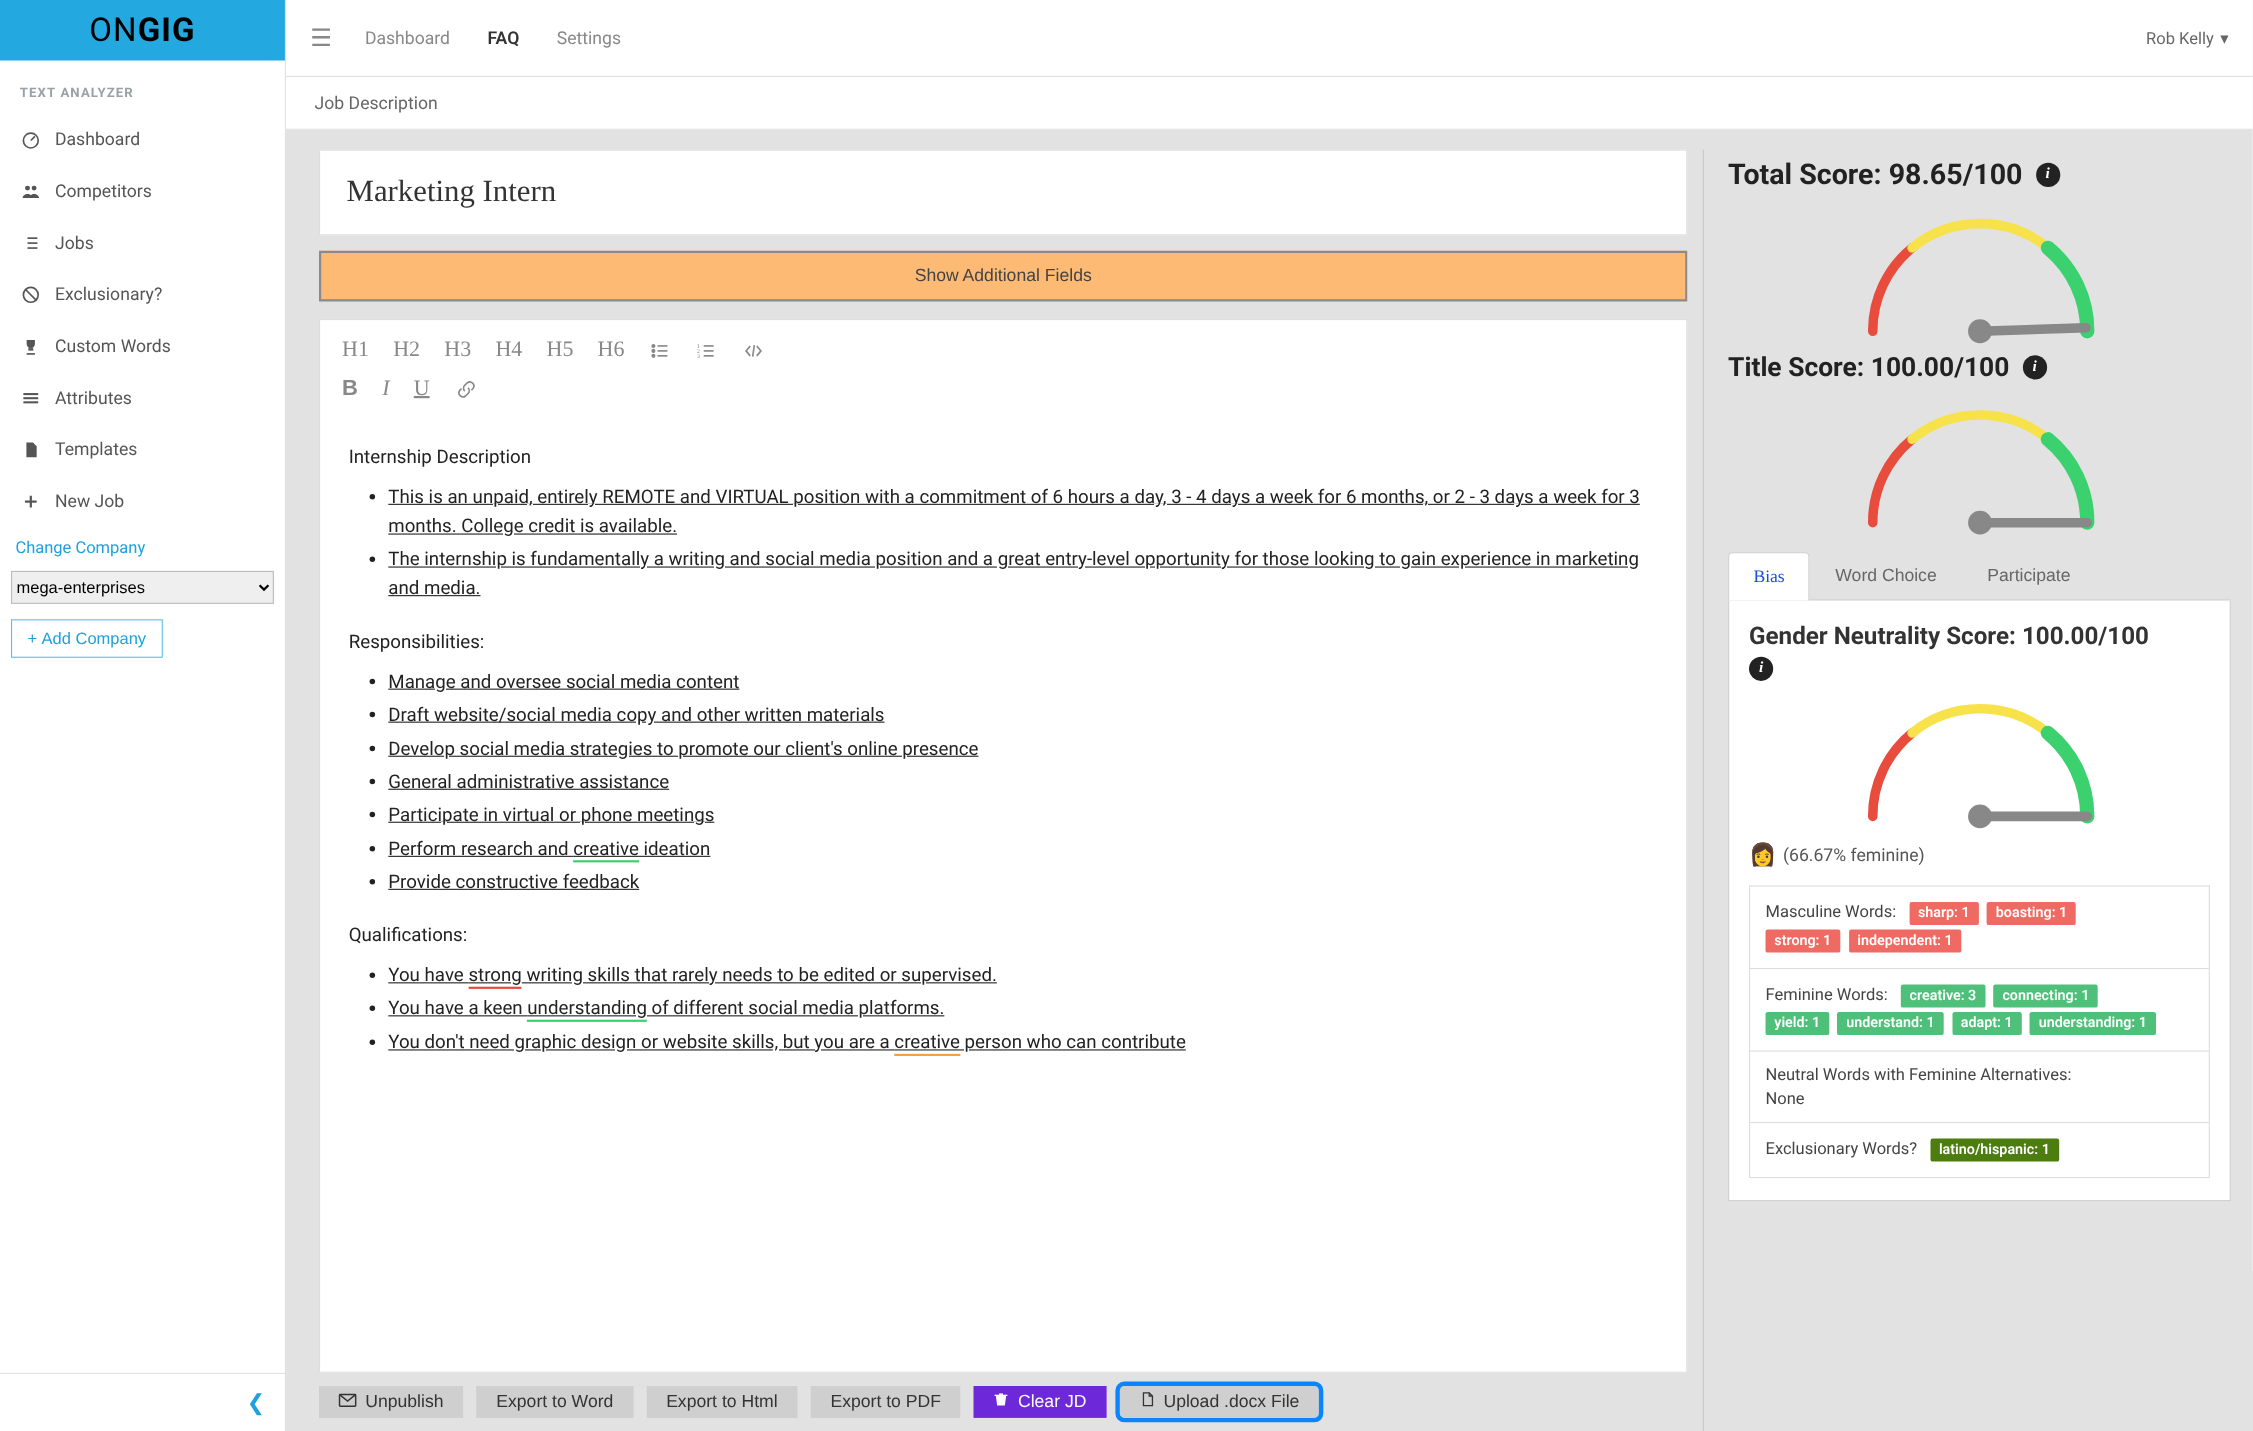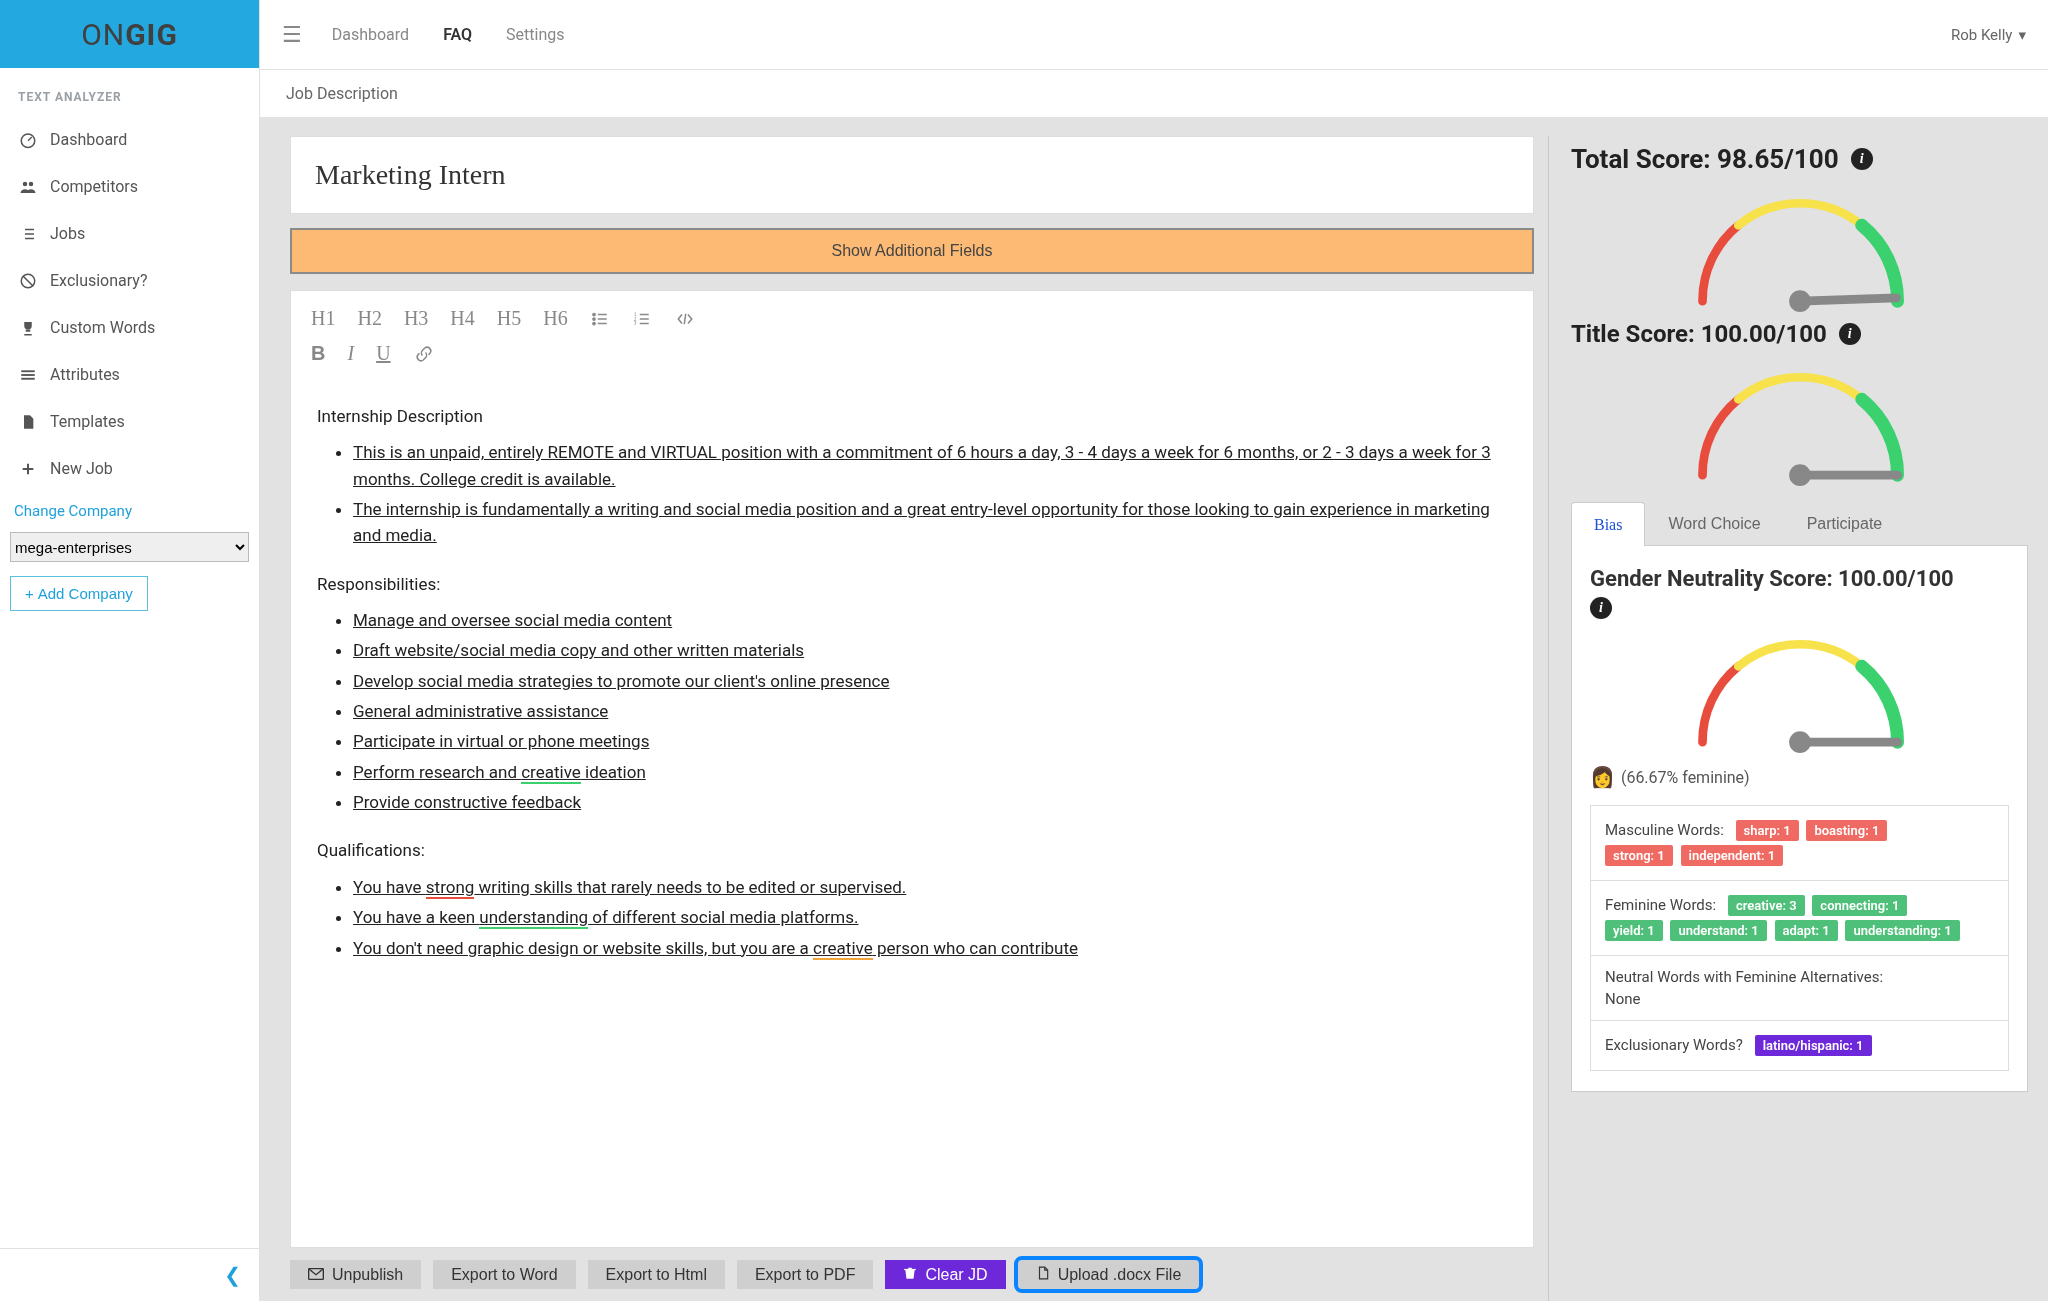--- a/index.html
+++ b/index.html
@@ -16,26 +16,26 @@
   
   .sidebar {
     width: 260px;
     flex-shrink: 0;
     border-right: 1px solid #e1e1e1;
     display: flex;
     flex-direction: column;
     background: #fff;
   }
   .logo {
-    height: 68px;
+    height: 55px;
     background: #24a8e0;
     display: flex;
     align-items: center;
     justify-content: center;
-    color: #404040;
+    color: #000000;
     font-size: 30px;
     font-weight: 700;
     letter-spacing: 1px;
   }
   .logo .on { font-weight: 400; }
   .logo .gig { font-weight: 700; }
 
   .sidebar-section-label {
     font-size: 12px;
     font-weight: 700;
@@ -342,21 +342,21 @@
     display: inline-block;
     color: #fff;
     font-size: 13px;
     padding: 3px 8px;
     border-radius: 2px;
     margin: 2px 4px 2px 0;
     font-weight: 600;
   }
   .badge-red { background: #ef6a62; }
   .badge-green { background: #4fc07a; }
-  .badge-purple { background: #6d28d9; }
+  .badge-purple { background: #4d7c0f; }
 
   svg { overflow: visible; }
 </style>
 </head>
 <body>
 
 <div class="app">
 
   <aside class="sidebar">
     <div class="logo">

